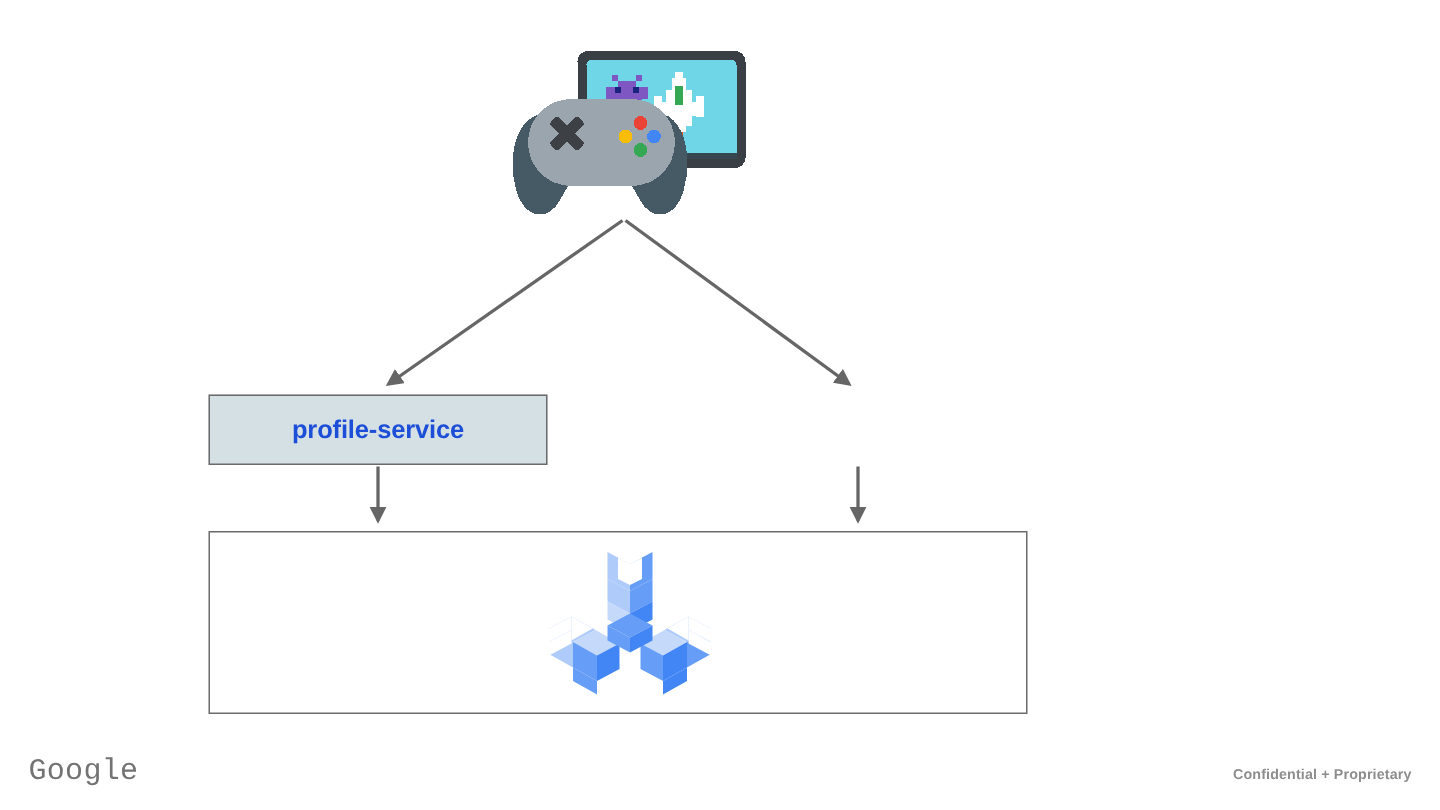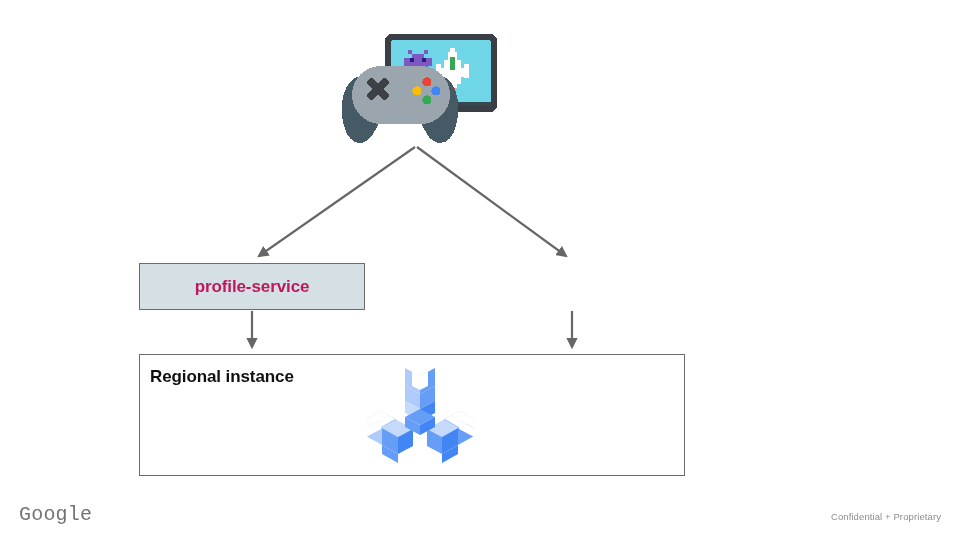--- a/index.html
+++ b/index.html
@@ -50,21 +50,21 @@
     box-sizing: border-box;
     background: #d5e0e4;
     border: 1.4px solid #6b6b6b;
     display: flex;
     align-items: center;
     justify-content: center;
   }
   .service-box .service-label {
     font-size: 17px;
     font-weight: bold;
-    color: #be185d;
+    color: #1d4ed8;
     letter-spacing: -0.1px;
     white-space: nowrap;
   }
   #box-profile-service {
     left: 139px;
     top: 263px;
     width: 226px;
     height: 47px;
   }
   #box-matchmaking-service {
@@ -121,20 +121,21 @@
   }
   #footer-confidential {
     position: absolute;
     right: 19px;
     top: 512px;
     font-size: 9.5px;
     color: #8d8d8d;
     letter-spacing: 0.1px;
     line-height: 1;
     white-space: nowrap;
+    font-weight: bold;
   }
 </style>
 </head>
 <body>
 
 <div id="slide">
 
   <svg id="arrow-layer" viewBox="0 0 960 540" xmlns="http://www.w3.org/2000/svg">
     <defs>
       <marker id="arrowhead" markerWidth="5.2" markerHeight="5.2" refX="4.2" refY="2.6" orient="auto" markerUnits="strokeWidth">
@@ -226,21 +227,20 @@
       </g>
     </svg>
   </div>
 
   <div id="box-profile-service" class="service-box">
     <span class="service-label">profile-service</span>
   </div>
 
 
   <div id="box-regional-instance">
-    <div id="regional-instance-title">Regional instance</div>
 
     <div id="gke-icon">
       <svg viewBox="0 0 116 105" xmlns="http://www.w3.org/2000/svg">
 
         <g>
           <polygon points="43,5 58,13 58,31 43,23" fill="#aecbfa"></polygon>
           <polygon points="43,23 58,31 58,46 43,38" fill="#aecbfa"></polygon>
           <polygon points="43,38 58,46 58,58 43,50" fill="#c5d9fb"></polygon>
           <polygon points="73,5 58,13 58,31 73,23" fill="#669df6"></polygon>
           <polygon points="73,23 58,31 58,46 73,38" fill="#669df6"></polygon>

